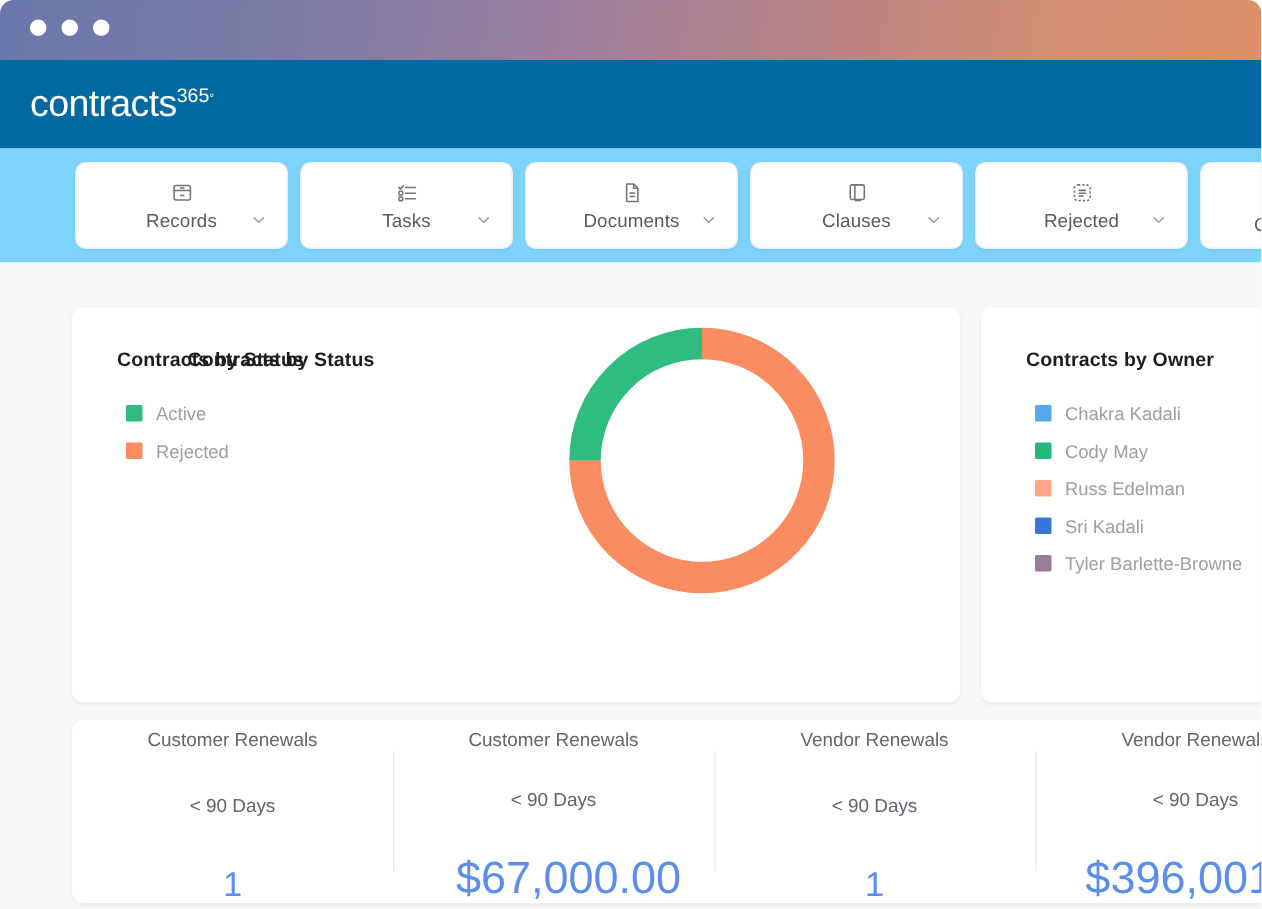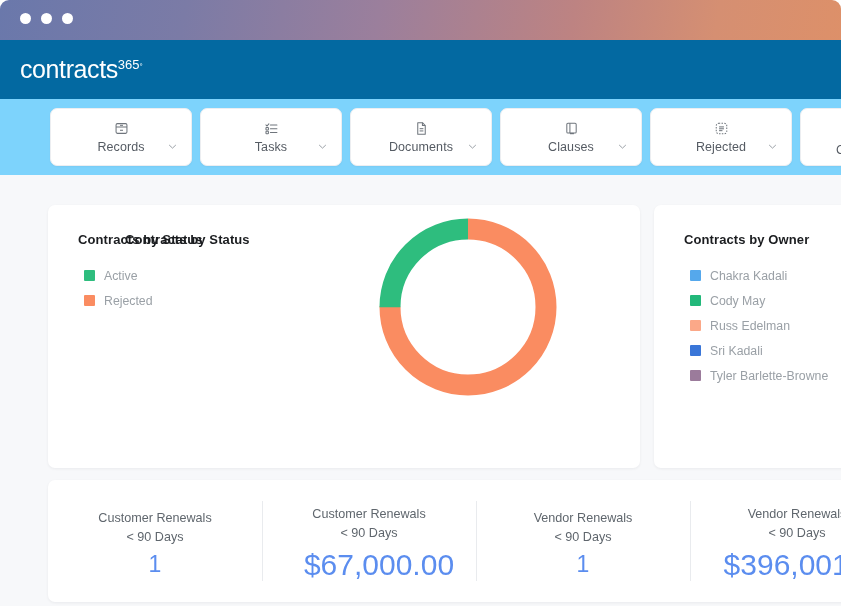--- a/index.html
+++ b/index.html
@@ -190,21 +190,21 @@
     left: 48px; top: 305px;
     width: 856px; height: 122px;
     display: flex;
   }
   .kpi {
     flex: 1;
     position: relative;
     display: flex;
     flex-direction: column;
     align-items: center;
-    justify-content: center;
+    justify-content: space-between;
     padding-top: 4px;
   }
   .kpi + .kpi::before {
     content: "";
     position: absolute;
     left: 0; top: 21px;
     width: 1px; height: 80px;
     background: #e9ebee;
   }
   .kpi-l1, .kpi-l2 {

